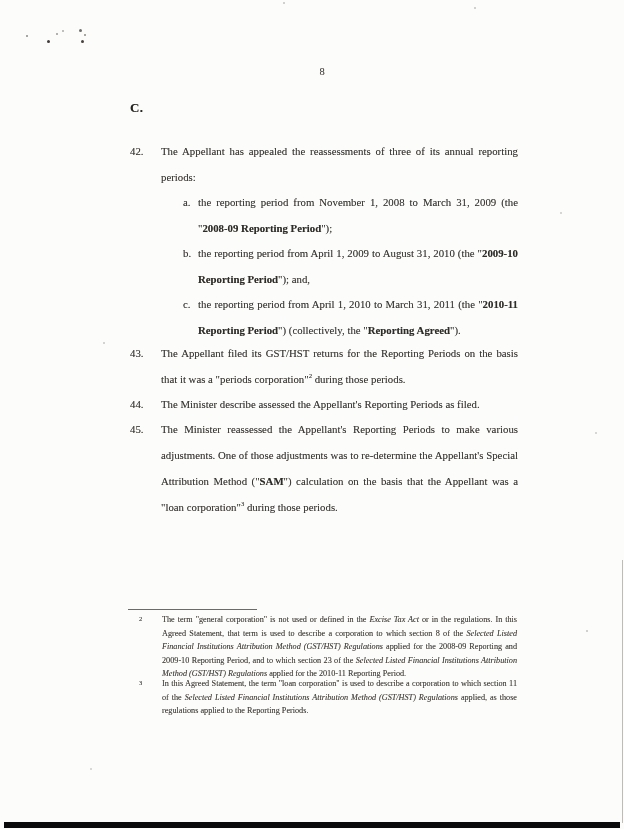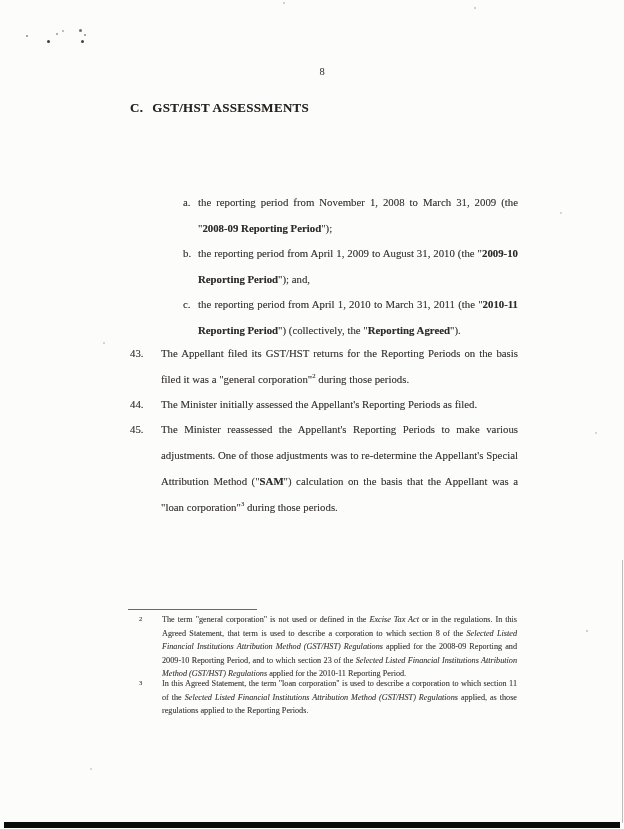--- a/index.html
+++ b/index.html
@@ -76,47 +76,50 @@
     <span class="dot" style="left:103px;top:342px;width:2px;height:2px;background:#c9c6c2;"></span>
     <span class="dot" style="left:595px;top:432px;width:2px;height:2px;background:#ccc9c5;"></span>
     <span class="dot" style="left:586px;top:630px;width:2px;height:2px;background:#c4c1bd;"></span>
     <span class="dot" style="left:90px;top:768px;width:2px;height:2px;background:#cfccc8;"></span>
   </div>
 
   <div class="pagenum">8</div>
 
   <div class="heading">
     <span>C.</span>
-    <span>GST/HST ASSESSMENTS</span>
   </div>
 
+  <div class="para" style="top:138px">
+    <span class="num">42.</span>
+    <div class="ptxt"><span>The Appellant has appealed the reassessments of three of its annual reporting periods:</span></div>
+  </div>
 
   <div class="subpara" style="top:189px">
     <span class="letter">a.</span>
     <div class="ptxt"><span>the reporting period from November 1, 2008 to March 31, 2009 (the "</span><span class="seg-bold">2008-09 Reporting Period</span><span>");</span></div>
   </div>
 
   <div class="subpara" style="top:240px">
     <span class="letter">b.</span>
     <div class="ptxt"><span>the reporting period from April 1, 2009 to August 31, 2010 (the "</span><span class="seg-bold">2009-10 Reporting Period</span><span>"); and,</span></div>
   </div>
 
   <div class="subpara" style="top:291px">
     <span class="letter">c.</span>
     <div class="ptxt"><span>the reporting period from April 1, 2010 to March 31, 2011 (the "</span><span class="seg-bold">2010-11 Reporting Period</span><span>") (collectively, the "</span><span class="seg-bold">Reporting Agreed</span><span>").</span></div>
   </div>
 
   <div class="para" style="top:340px">
     <span class="num">43.</span>
-    <div class="ptxt"><span>The Appellant filed its GST/HST returns for the Reporting Periods on the basis filed it was a "general corporation"</span><sup class="seg-sup">2</sup><span> during those periods.</span></div>
+    <div class="ptxt"><span>The Appellant filed its GST/HST returns for the Reporting Periods on the basis that it was a "periods corporation"</span><sup class="seg-sup">2</sup><span> during those periods.</span></div>
   </div>
 
   <div class="para" style="top:391px">
     <span class="num">44.</span>
-    <div class="ptxt"><span>The Minister initially assessed the Appellant's Reporting Periods as filed.</span></div>
+    <div class="ptxt"><span>The Minister describe assessed the Appellant's Reporting Periods as filed.</span></div>
   </div>
 
   <div class="para" style="top:416px">
     <span class="num">45.</span>
     <div class="ptxt"><span>The Minister reassessed the Appellant's Reporting Periods to make various adjustments.  One of those adjustments was to re-determine the Appellant's Special Attribution Method ("</span><span class="seg-bold">SAM</span><span>") calculation on the basis that the Appellant was a "loan corporation"</span><sup class="seg-sup">3</sup><span> during those periods.</span></div>
   </div>
 
 
   <div class="fnsep"></div>
 

